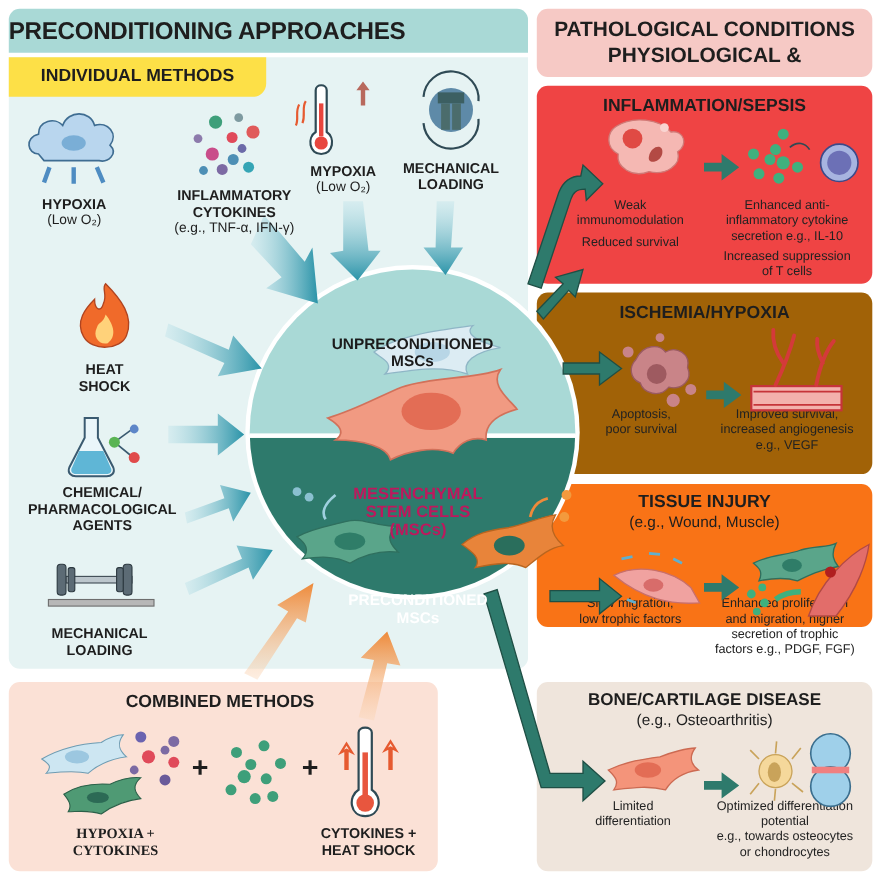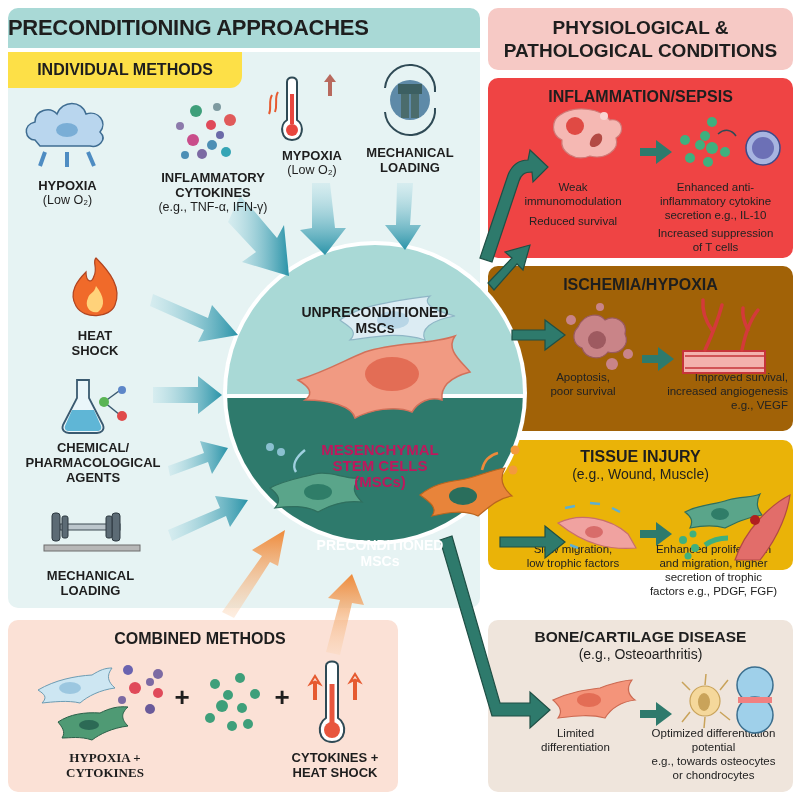--- a/index.html
+++ b/index.html
@@ -28,22 +28,22 @@
 </style>
 </head>
 <body>
 
 <div id="left-header" class="abs">PRECONDITIONING APPROACHES</div>
 <div id="left-panel" class="abs"></div>
 <div id="ind-tab" class="abs">INDIVIDUAL METHODS</div>
 <div id="combined-panel" class="abs"></div>
 
 <div id="right-header" class="abs">
+  <div>PATHOLOGICAL CONDITIONS</div>
   <div>PHYSIOLOGICAL &amp;</div>
-  <div>PATHOLOGICAL CONDITIONS</div>
 </div>
 
 <div class="rbox" style="top:78px;height:180px;background:#ef4444;">
   <div class="rtitle" style="top:10px;">INFLAMMATION/SEPSIS</div>
   <div class="cap" style="left:30px;top:102px;width:110px;">
     <div>Weak</div>
       <div>immunomodulation</div>
     <div style="height:6px"></div>
       <div>Reduced survival</div>
   </div>
@@ -56,28 +56,28 @@
       <div>of T cells</div>
   </div>
 </div>
 
 <div class="rbox" style="top:266px;height:165px;background:#a16207;">
   <div class="rtitle" style="top:10px;">ISCHEMIA/HYPOXIA</div>
   <div class="cap" style="left:50px;top:104px;width:90px;">
     <div>Apoptosis,</div>
       <div>poor survival</div>
   </div>
-  <div class="cap" style="left:155px;top:104px;width:145px;text-align:right;">
+  <div class="cap" style="left:155px;top:104px;width:145px;">
     <div>Improved survival,</div>
       <div>increased angiogenesis</div>
       <div>e.g., VEGF</div>
   </div>
 </div>
 
-<div class="rbox" style="top:440px;height:130px;background:#eab308;">
+<div class="rbox" style="top:440px;height:130px;background:#f97316;">
   <div class="rtitle" style="top:8px;">TISSUE INJURY</div>
   <div class="rsub" style="top:26px;">(e.g., Wound, Muscle)</div>
   <div class="cap" style="left:25px;top:102px;width:120px;">
     <div>Slow migration,</div>
       <div>low trophic factors</div>
   </div>
   <div class="cap" style="left:148px;top:102px;width:155px;">
     <div>Enhanced proliferation</div>
       <div>and migration, higher</div>
     <div>secretion of trophic</div>

